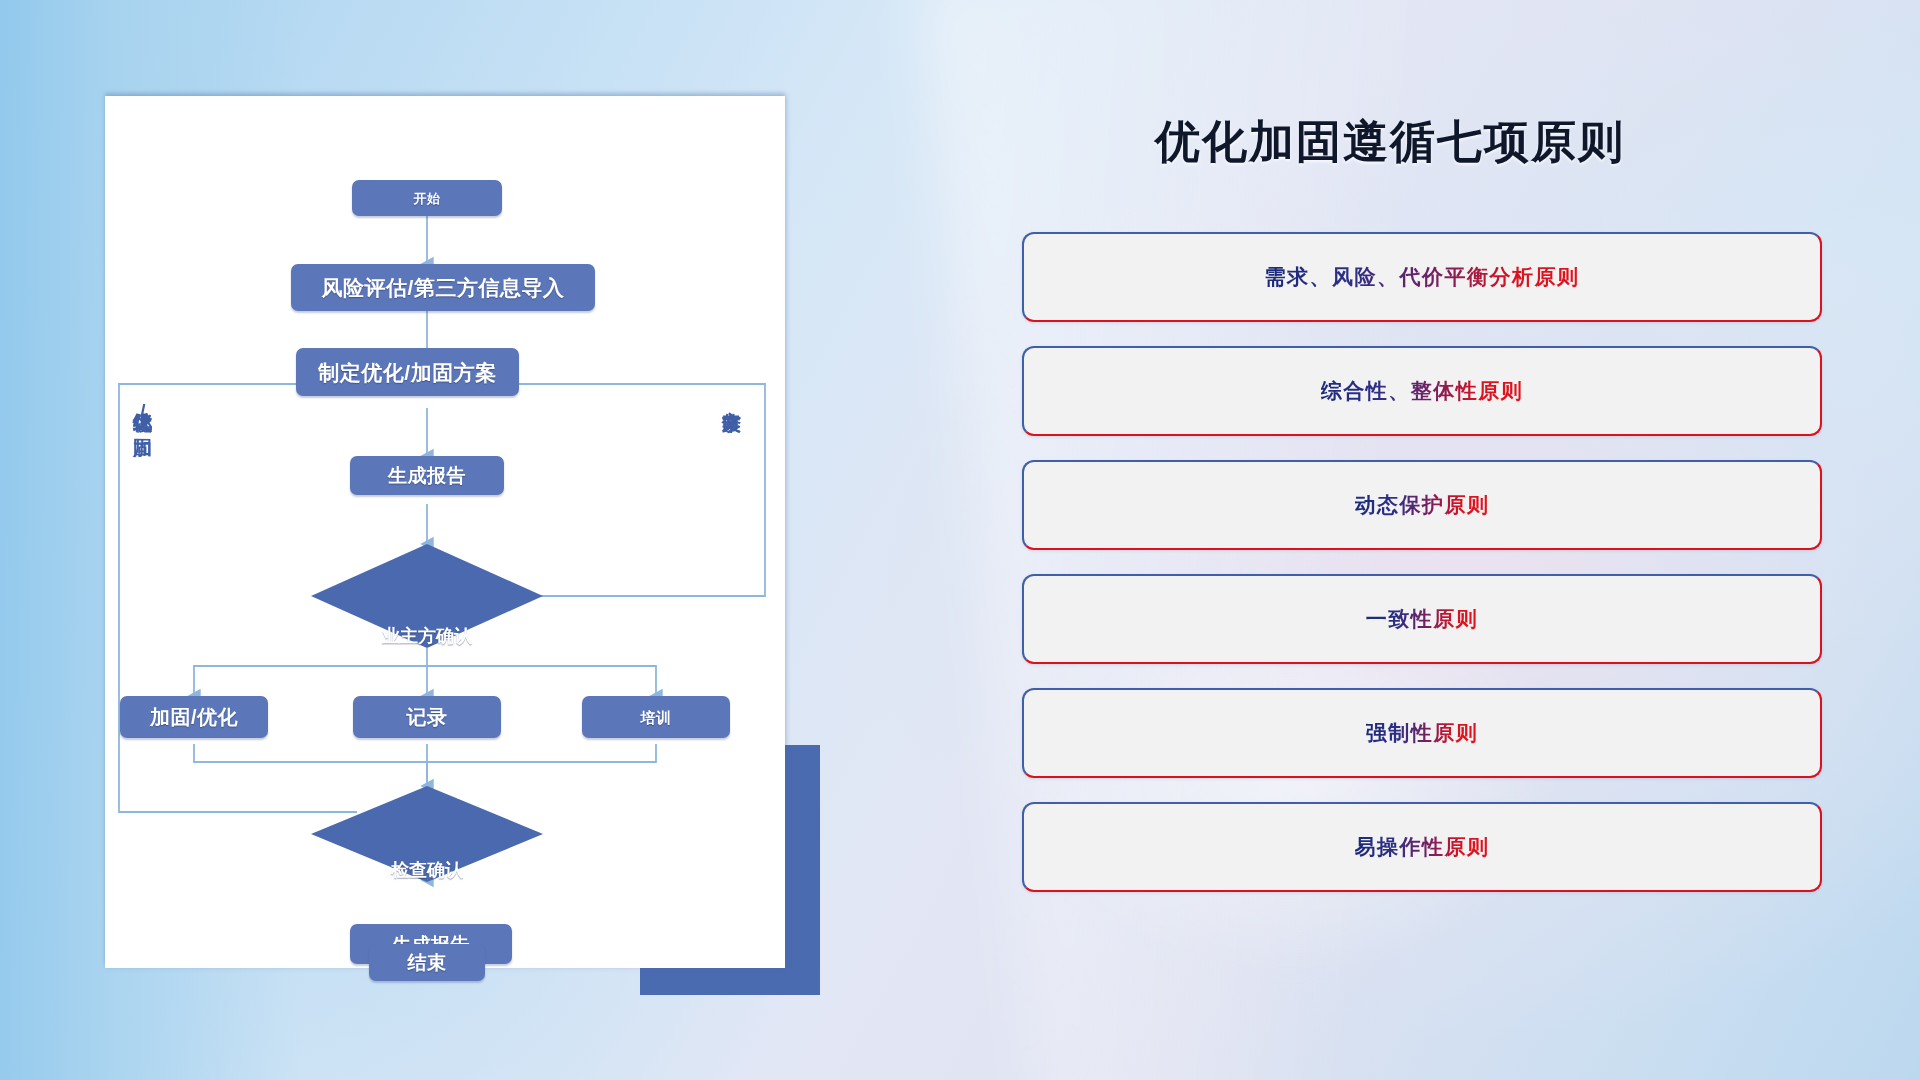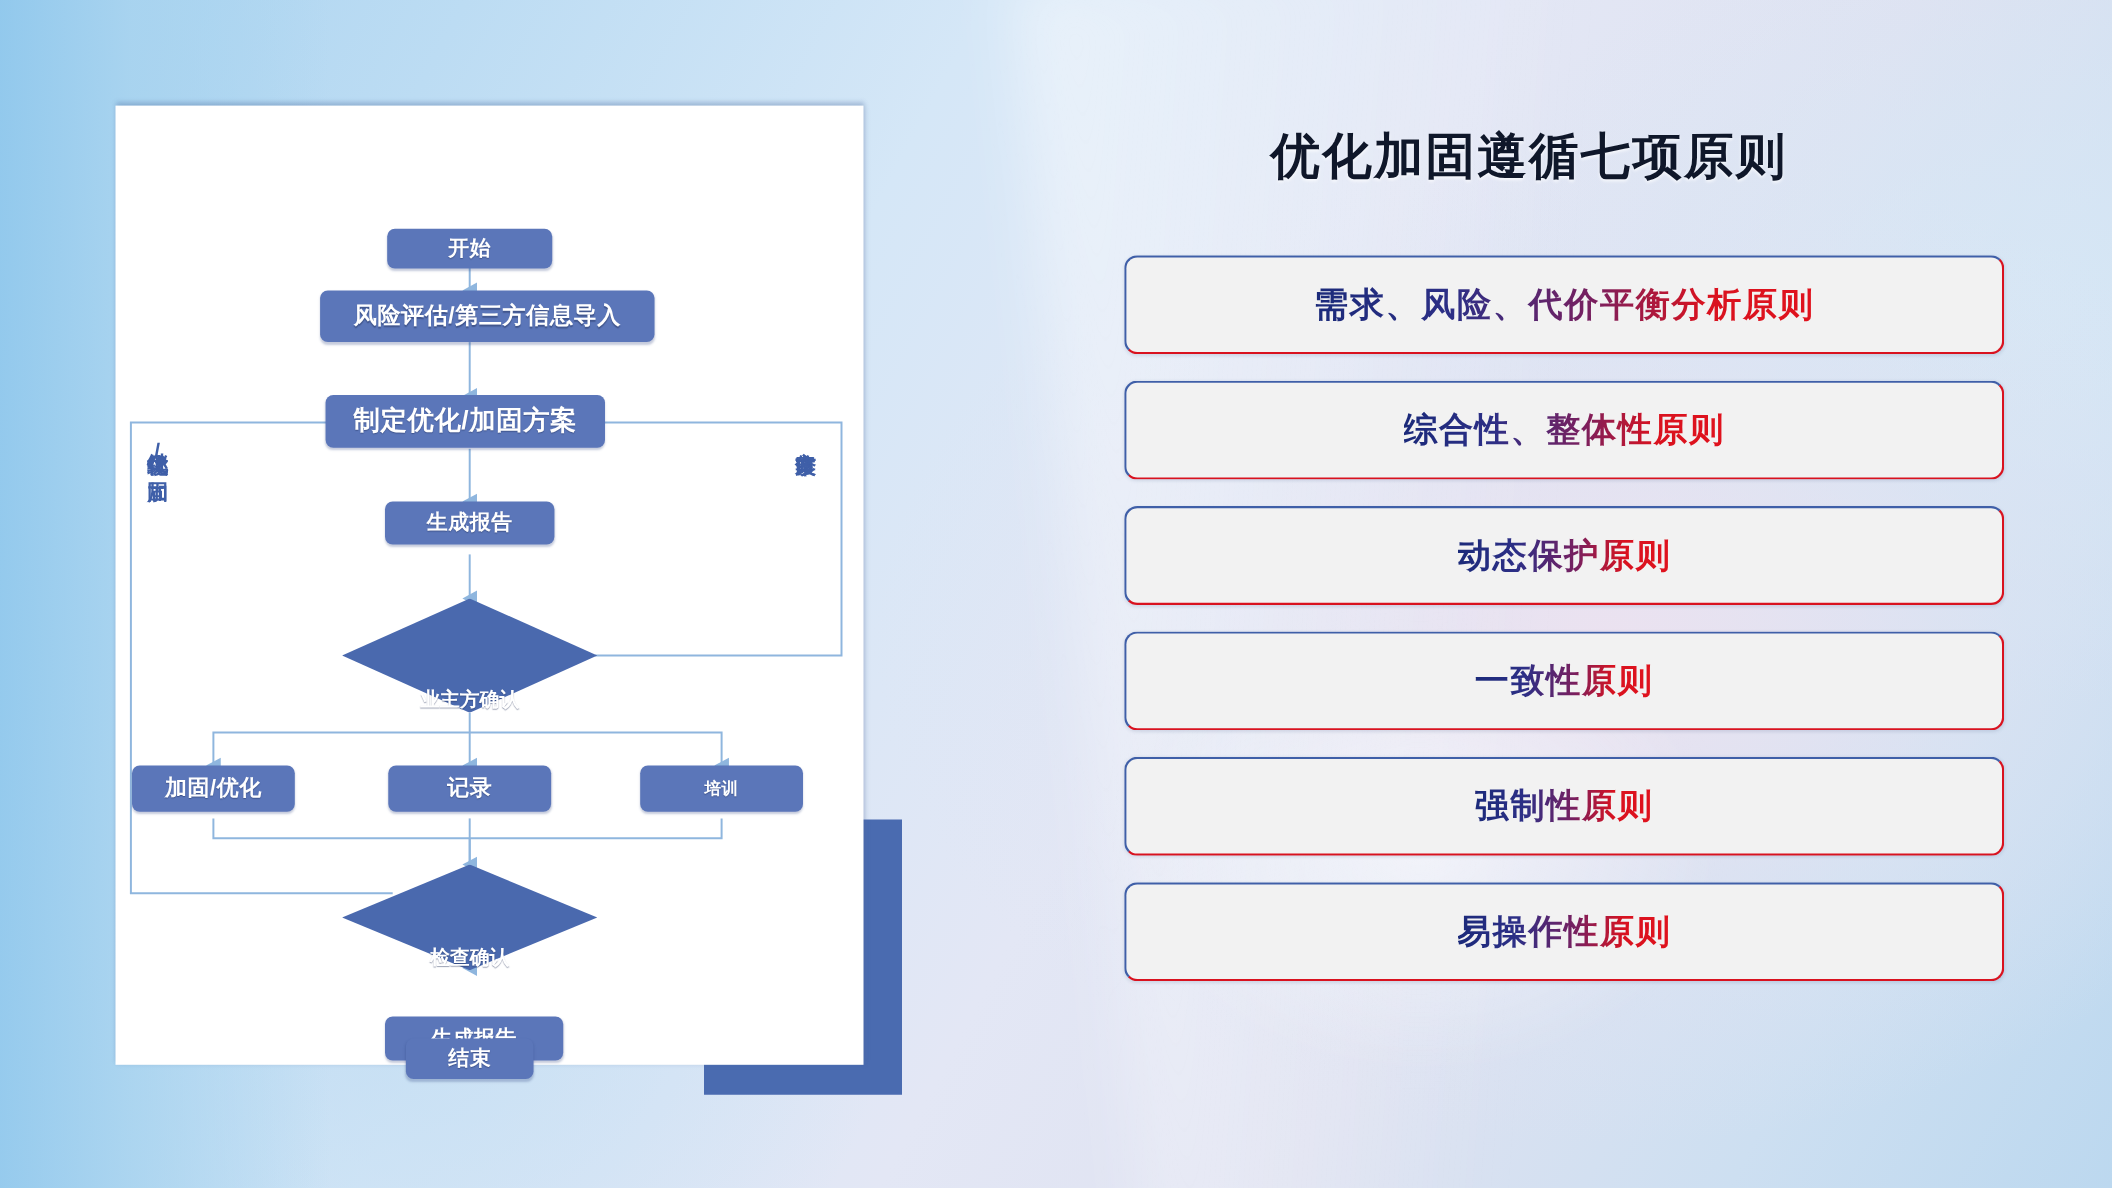--- a/index.html
+++ b/index.html
@@ -102,21 +102,21 @@
     background:#f2f2f2;
     border-radius:12px;
     border-top:2.5px solid #3f5fa8;
     border-left:2.5px solid #3f5fa8;
     border-bottom:2.5px solid #d9121f;
     border-right:2.5px solid #d9121f;
     display:flex;align-items:center;justify-content:center;
     box-shadow:0 1px 3px rgba(90,110,150,.18);
   }
   .pcard .ptext{
-    font-size:31px;font-weight:bold;letter-spacing:1.5px;
+    font-size:21px;font-weight:bold;letter-spacing:1.5px;
     background:linear-gradient(90deg,#1b2a7a 0%,#2d2f86 28%,#7a1f5e 56%,#d9121f 78%,#e0121d 100%);
     -webkit-background-clip:text;background-clip:text;
     color:transparent;text-decoration:underline;-webkit-text-fill-color:transparent;
   }
 </style>
 </head>
 <body>
 
 <div class="stage">
 
@@ -166,25 +166,25 @@
           <line x1="322" y1="742" x2="322" y2="784" marker-end="url(#ah)"></line>
 
           <line x1="322" y1="832" x2="322" y2="868" marker-end="url(#ah)"></line>
 
           <path d="M252 716 L14 716 L14 288 L267 288" marker-end="url(#ahr)"></path>
 
           <path d="M436 500 L660 500 L660 288 L383 288" marker-end="url(#ahl)"></path>
         </g>
       </svg>
 
-      <div class="node" style="left:247px;top:84px;width:150px;height:36px;font-size:19px;margin-top:28px;">开始</div>
+      <div class="node" style="left:247px;top:84px;width:150px;height:36px;font-size:13px;">开始</div>
 
       <div class="node" style="left:170px;top:168px;width:304px;height:47px;font-size:21px;margin-left:16px;">风险评估/第三方信息导入</div>
 
-      <div class="node" style="left:191px;top:263px;width:254px;height:48px;font-size:24px;">制定优化/加固方案</div>
+      <div class="node" style="left:191px;top:252px;width:223px;height:48px;font-size:21px;">制定优化/加固方案</div>
 
       <div class="node" style="left:245px;top:360px;width:154px;height:39px;font-size:19px;">生成报告</div>
 
       <div class="diamond" style="left:206px;top:448px;width:232px;height:104px;font-size:18px;">
         <div class="dshape"></div>
         <div class="dlabel">业主方确认</div>
       </div>
 
       <div class="node" style="left:15px;top:600px;width:148px;height:42px;font-size:20px;">加固/优化</div>
 

